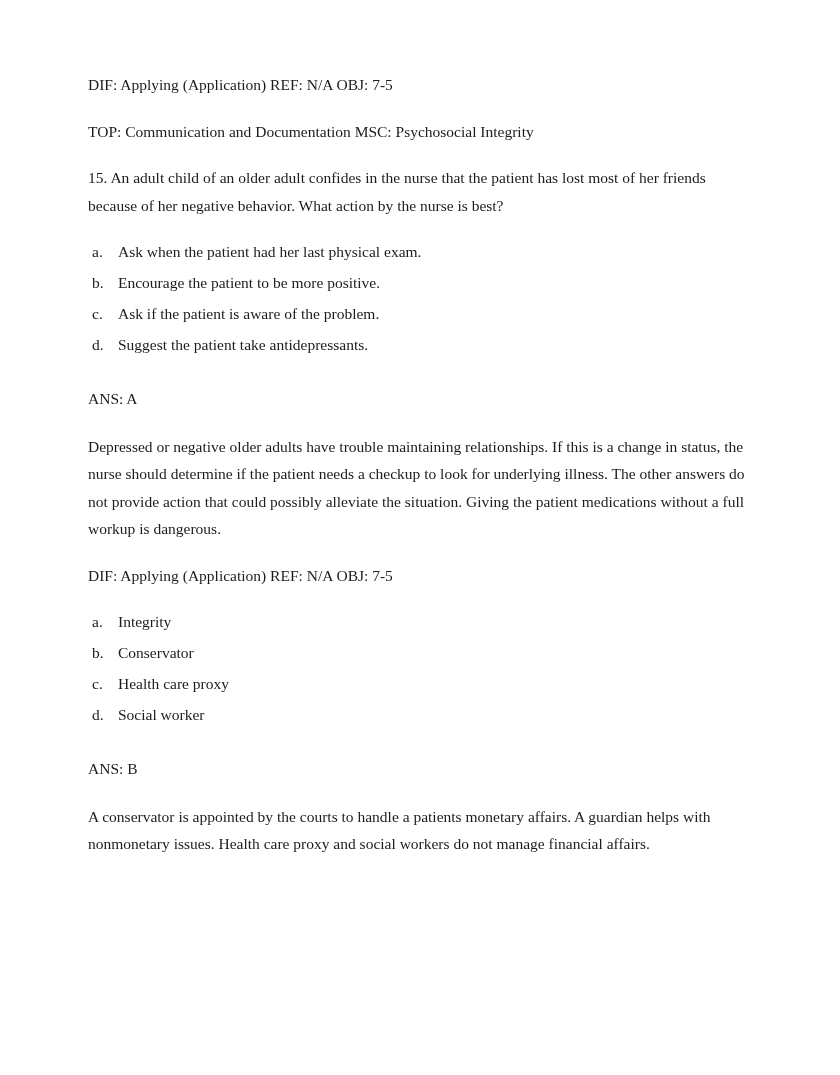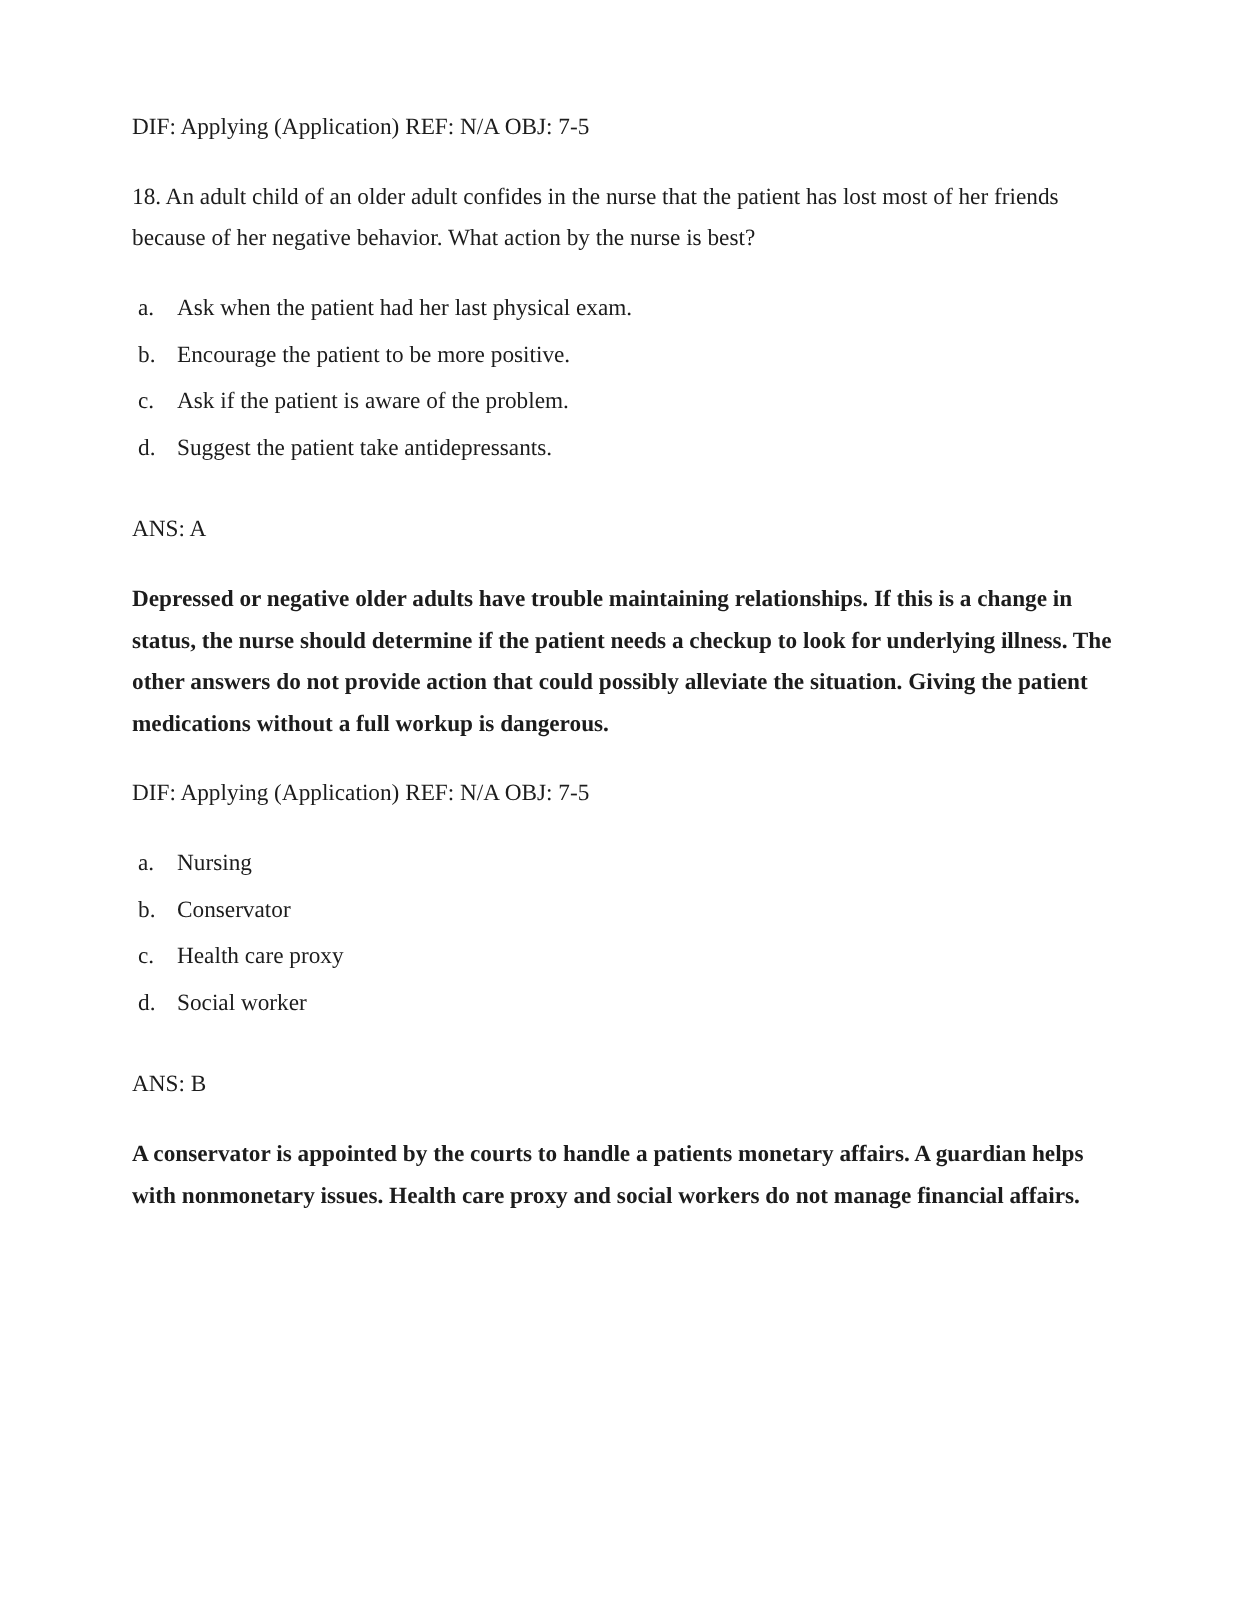--- a/index.html
+++ b/index.html
@@ -25,21 +25,20 @@
     font-size: 15.5px;
     line-height: 27.5px;
     white-space: pre-line;
     margin: 0 0 19px 0;
   }
   .q-stem {
     white-space: normal;
   }
   .para {
     white-space: normal;
-    font-weight: bold;
   }
   .options {
     margin: 0 0 23px 0;
     padding: 0;
     list-style: none;
   }
   .option-row {
     display: flex;
     font-size: 15.5px;
     line-height: 27.5px;
@@ -57,22 +56,23 @@
     margin-bottom: 20px;
     margin-top: 20px;
   }
 </style>
 </head>
 <body>
 
 <div class="page">
 
   <p class="line">DIF: Applying (Application) REF: N/A OBJ: 7-5</p>
+  <p class="line">TOP: Communication and Documentation MSC: Psychosocial Integrity</p>
 
-  <p class="q-stem">18. An adult child of an older adult confides in the nurse that the patient has lost most of her friends because of her negative behavior. What action by the nurse is best?</p>
+  <p class="q-stem">15. An adult child of an older adult confides in the nurse that the patient has lost most of her friends because of her negative behavior. What action by the nurse is best?</p>
 
   <ul class="options">
     <li class="option-row">
       <span class="option-letter">a.</span>
       <span class="option-text">Ask when the patient had her last physical exam.</span>
     </li>
     <li class="option-row">
       <span class="option-letter">b.</span>
       <span class="option-text">Encourage the patient to be more positive.</span>
     </li>
@@ -89,21 +89,21 @@
   <p class="ans">ANS: A</p>
 
   <p class="para">Depressed or negative older adults have trouble maintaining relationships. If this is a change in status, the nurse should determine if the patient needs a checkup to look for underlying illness. The other answers do not provide action that could possibly alleviate the situation. Giving the patient medications without a full workup is dangerous.</p>
 
   <p class="line">DIF: Applying (Application) REF: N/A OBJ: 7-5</p>
 
 
   <ul class="options">
     <li class="option-row">
       <span class="option-letter">a.</span>
-      <span class="option-text">Nursing</span>
+      <span class="option-text">Integrity</span>
     </li>
     <li class="option-row">
       <span class="option-letter">b.</span>
       <span class="option-text">Conservator</span>
     </li>
     <li class="option-row">
       <span class="option-letter">c.</span>
       <span class="option-text">Health care proxy</span>
     </li>
     <li class="option-row">

